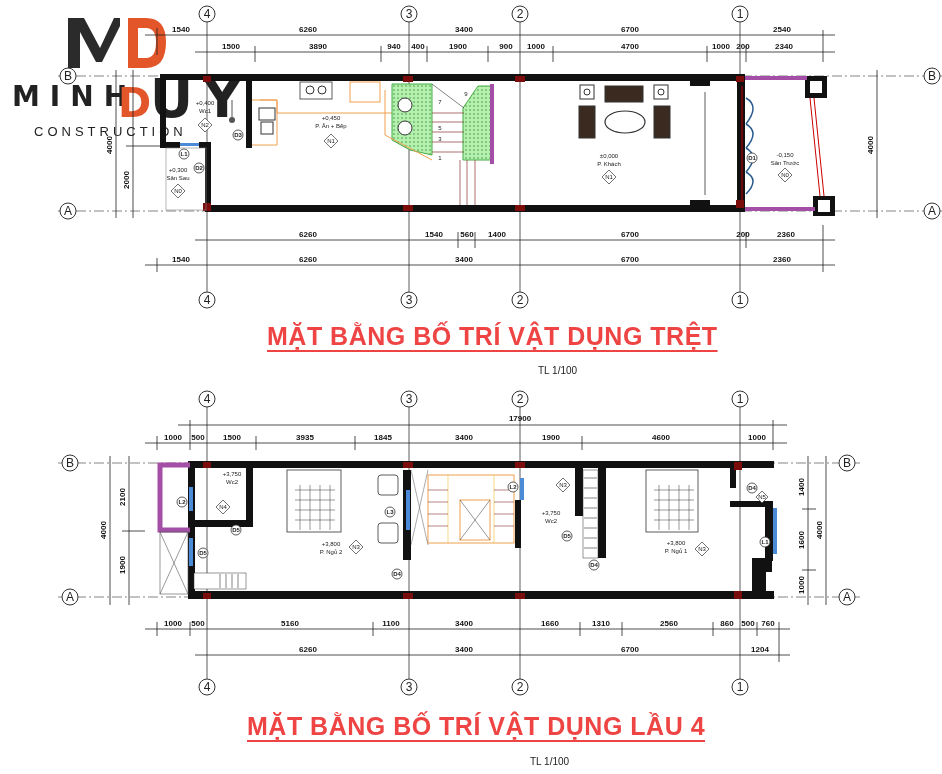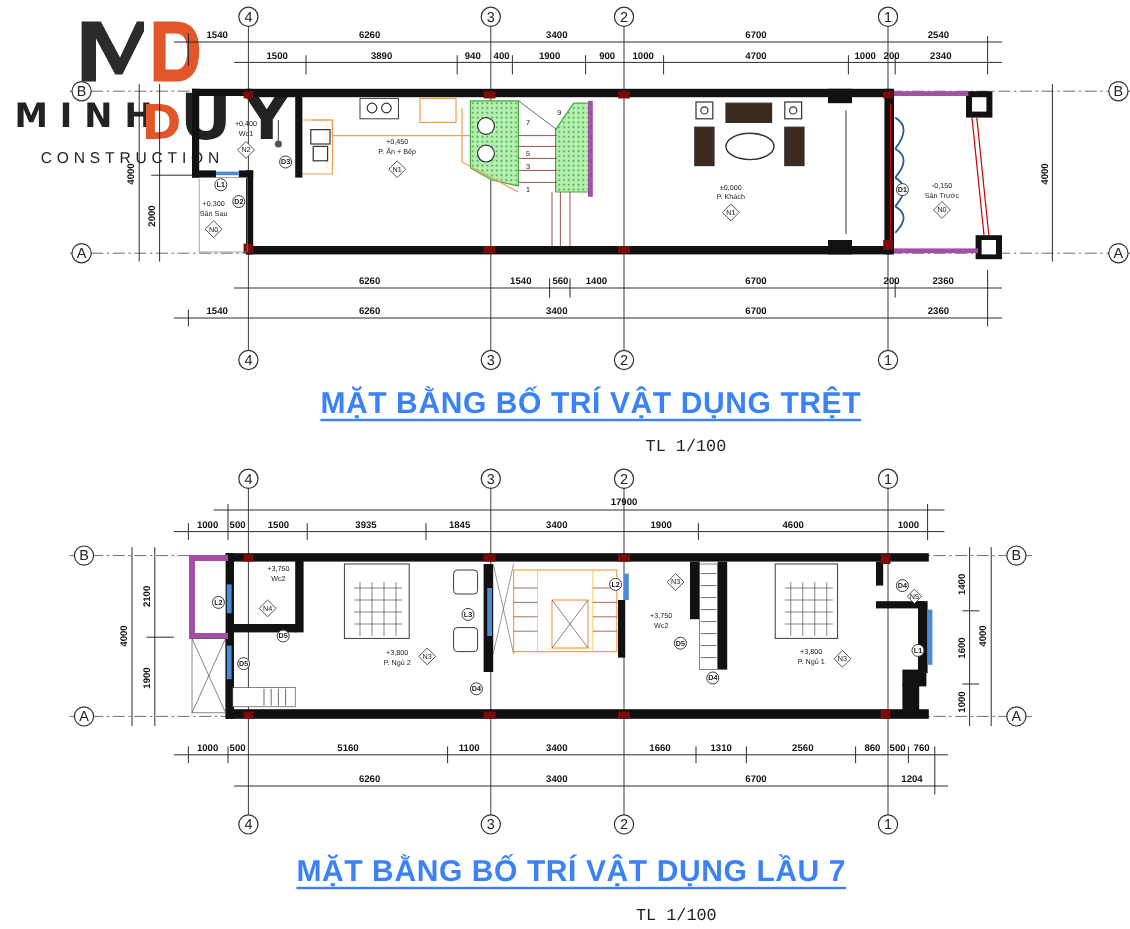--- a/index.html
+++ b/index.html
@@ -1,22 +1,22 @@
 <!DOCTYPE html>
 <html><head>
 <meta charset="utf-8">
 <style>
   html,body{margin:0;padding:0;background:#ffffff;}
   body{width:942px;height:774px;position:relative;overflow:hidden;font-family:"Liberation Sans",sans-serif;}
   svg{position:absolute;left:0;top:0;}
   .dim{font-family:"Liberation Sans",sans-serif;font-size:8px;font-weight:bold;fill:#111;}
   .lbl{font-family:"Liberation Sans",sans-serif;font-size:6px;fill:#222;}
   .axis{font-family:"Liberation Sans",sans-serif;font-size:12px;fill:#222;}
-  .title{position:absolute;font-family:"Liberation Sans",sans-serif;font-weight:bold;color:#3b82f6;text-decoration:underline;text-decoration-thickness:2px;text-underline-offset:5px;white-space:nowrap;letter-spacing:0.5px;}
-  .scale{position:absolute;font-family:Liberation Mono, monospace;font-size:14px;color:#222;}
+  .title{position:absolute;font-family:"Liberation Sans",sans-serif;font-weight:bold;color:#ef4444;text-decoration:underline;text-decoration-thickness:2px;text-underline-offset:5px;white-space:nowrap;letter-spacing:0.5px;}
+  .scale{position:absolute;font-family:Liberation Sans, sans-serif;font-size:10px;color:#222;}
   .logo-word{position:absolute;font-family:"DejaVu Sans",sans-serif;font-weight:bold;color:#222;letter-spacing:10px;}
   .logo-sub{position:absolute;font-family:"Liberation Sans",sans-serif;color:#222;letter-spacing:4px;font-size:13px;}
 </style>
 </head>
 <body>
 
 <div>
   <svg width="140" height="70" style="left:62px;top:12px">
     <polygon points="6,56 6,6 22,6 38,36 52,6 58,6 58,14 40,50 34,50 18,20 18,56" fill="#2b2b2b"></polygon>
     <path d="M66,6 L84,6 Q104,6 104,30 Q104,56 84,56 L66,56 Z M76,16 L76,46 L84,46 Q94,46 94,30 Q94,16 84,16 Z" fill="#e2562a"></path>
@@ -548,14 +548,14 @@
       <text x="594" y="567">D4</text>
       <text x="752" y="490">D4</text>
       <text x="765" y="544">L1</text>
     </g>
   </g>
 </svg>
 
 <div class="title" style="left:267px;top:322px;font-size:25px;">MẶT BẰNG BỐ TRÍ VẬT DỤNG TRỆT</div>
 <div class="scale" style="left:538px;top:365px;">TL 1/100</div>
 
-<div class="title" style="left:247px;top:712px;font-size:25px;">MẶT BẰNG BỐ TRÍ VẬT DỤNG  LẦU 7</div>
+<div class="title" style="left:247px;top:712px;font-size:25px;">MẶT BẰNG BỐ TRÍ VẬT DỤNG  LẦU 4</div>
 <div class="scale" style="left:530px;top:756px;">TL 1/100</div>
 
 </body></html>

